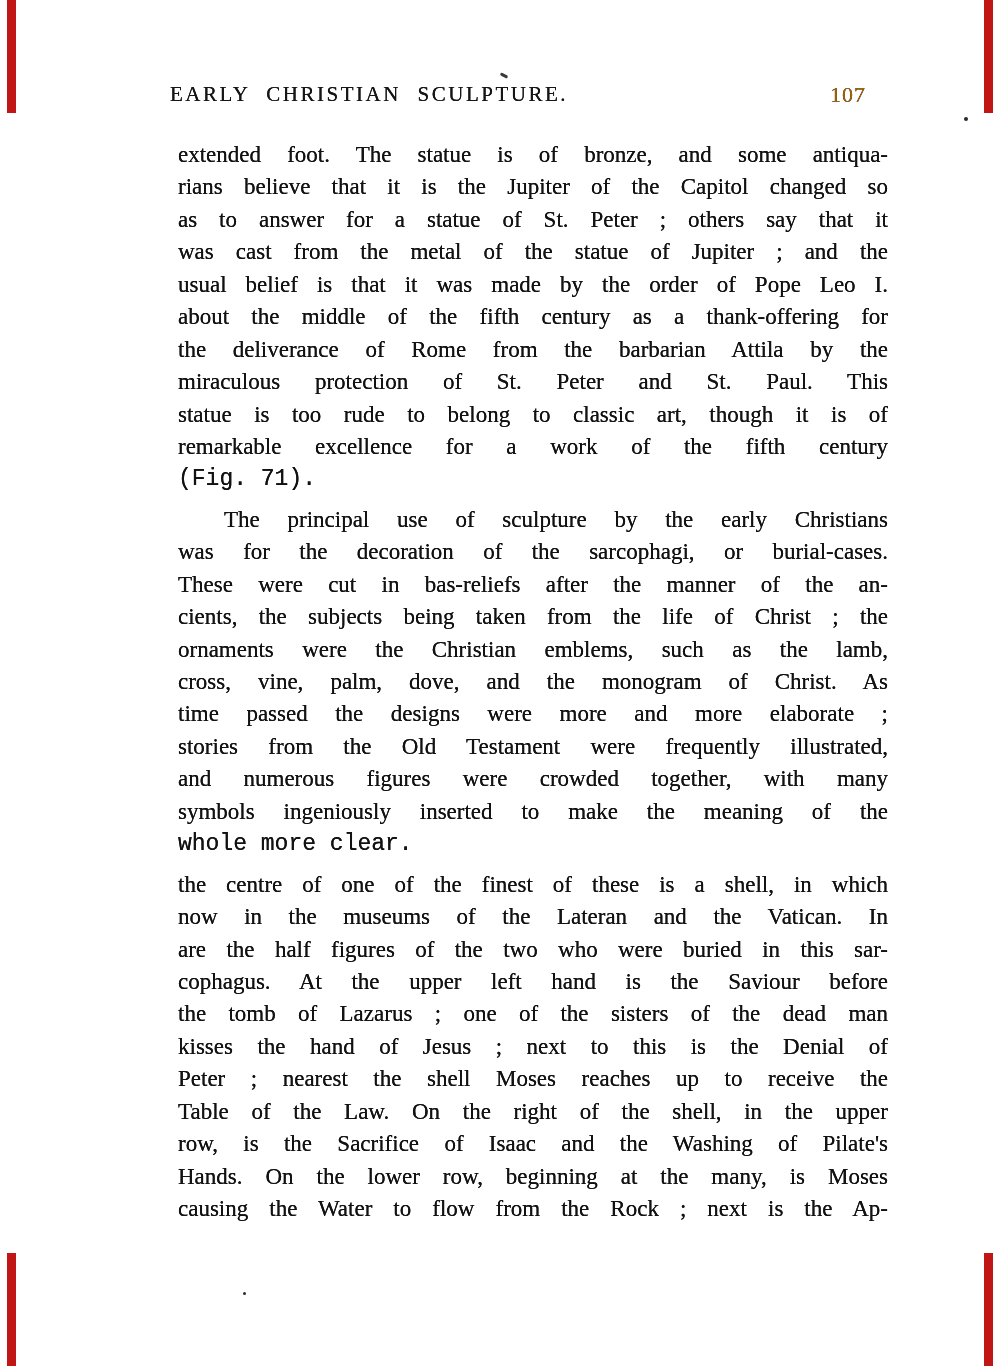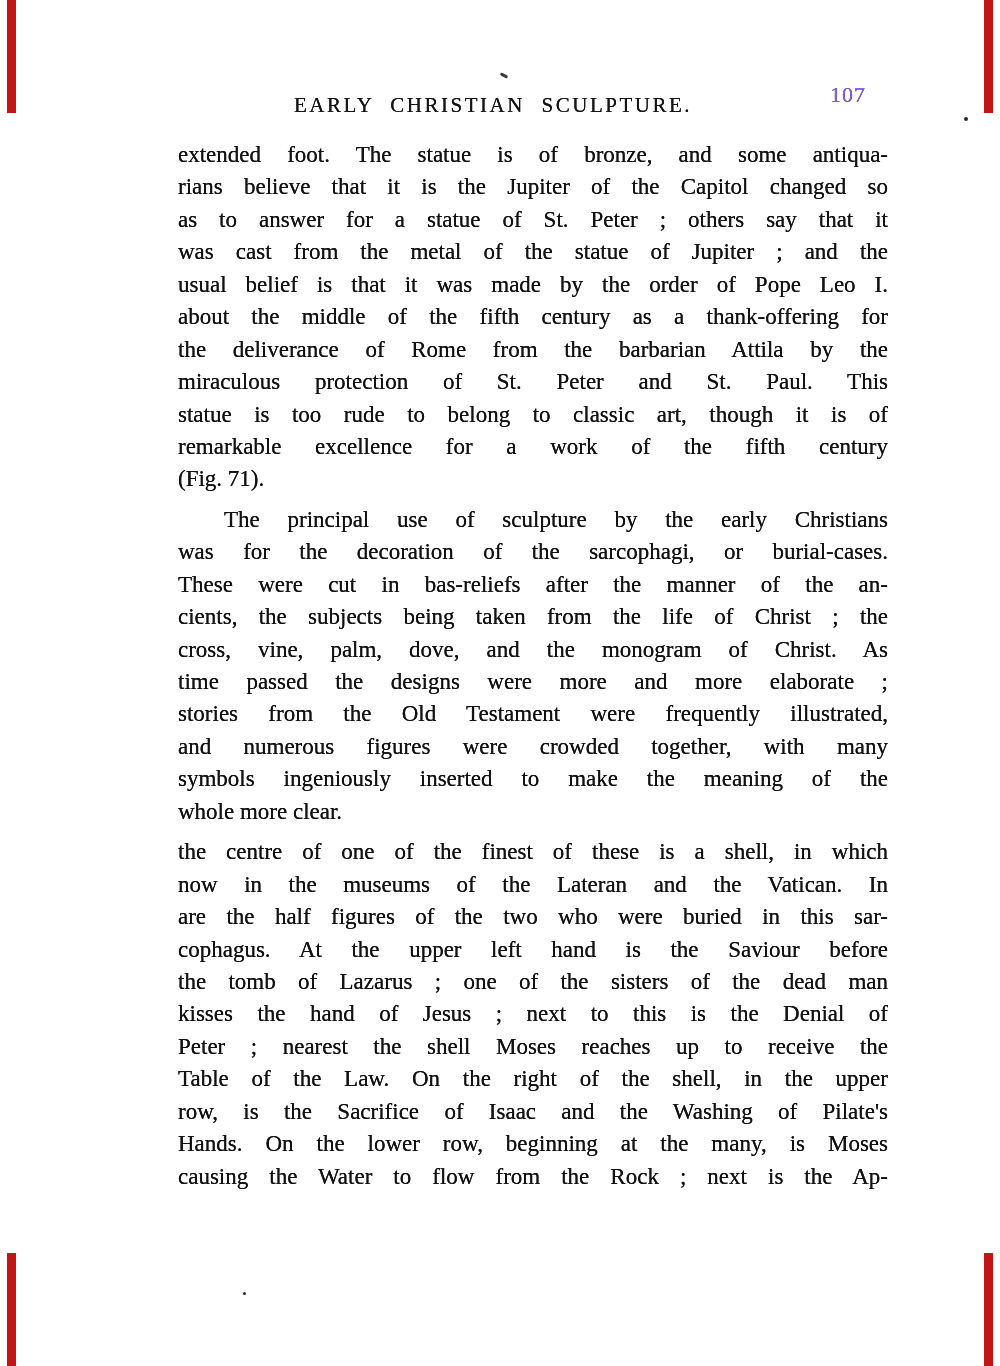--- a/index.html
+++ b/index.html
@@ -10,49 +10,48 @@
     color: #111111;
   }
   .page {
     position: relative;
     width: 1000px; height: 1366px;
     background: #ffffff;
     overflow: hidden;
   }
   
   .running-head {
-    position: absolute; top: 93px; left: 170px; width: 646px;
-    text-align: center;
+    position: absolute; top: 82px; left: 170px; width: 646px;
     font-size: 21px; letter-spacing: 2.5px; word-spacing: 9px;
     color: #151515;
     text-shadow: 0 0 0.4px #151515;
   }
   .page-number {
     position: absolute; top: 82px; left: 790px; width: 76px;
     text-align: right;
     font-size: 22px; letter-spacing: 1px;
-    color: #8b5cf6;
+    color: #a16207;
     text-shadow: 0 0 0.4px #151515;
   }
   
   .text-column {
     position: absolute; left: 170px; top: 131px; width: 726px;
     font-size: 23px; line-height: 32.45px;
     color: #121212;
     text-shadow: 0 0 0.45px #121212;
   }
   .para { margin: 8px; padding: 0; }
   .line {
     text-align: justify;
     text-align-last: justify;
     height: 32.45px;
     overflow: hidden;
     white-space: normal;
   }
-  .line.noju { text-align-last: left; }
+  .line.noju { text-align-last: left; font-family: Liberation Mono, monospace; }
   .line.indent { text-indent: 46px; }
   
   .cover-edge { position: absolute; width: 9px; }
   .cover-edge.top { top: 0; height: 113px; }
   .cover-edge.bottom { top: 1253px; height: 113px; }
   .cover-edge.left { left: 7px; }
   .cover-edge.right { right: 7px; }
   
   .speck {
     position: absolute; background: #2a2a2a; border-radius: 50%;
@@ -93,20 +92,21 @@
         <div class="line">miraculous protection of St. Peter and St. Paul. This</div>
         <div class="line">statue is too rude to belong to classic art, though it is of</div>
         <div class="line">remarkable excellence for a work of the fifth century</div>
         <div class="line noju">(Fig. 71).</div>
       </div>
       <div class="para">
         <div class="line indent">The principal use of sculpture by the early Christians</div>
         <div class="line">was for the decoration of the sarcophagi, or burial-cases.</div>
         <div class="line">These were cut in bas-reliefs after the manner of the an-</div>
         <div class="line">cients, the subjects being taken from the life of Christ ; the</div>
+        <div class="line">ornaments were the Christian emblems, such as the lamb,</div>
         <div class="line">cross, vine, palm, dove, and the monogram of Christ. As</div>
         <div class="line">time passed the designs were more and more elaborate ;</div>
         <div class="line">stories from the Old Testament were frequently illustrated,</div>
         <div class="line">and numerous figures were crowded together, with many</div>
         <div class="line">symbols ingeniously inserted to make the meaning of the</div>
         <div class="line noju">whole more clear.</div>
       </div>
       <div class="para">
         <div class="line">the centre of one of the finest of these is a shell, in which</div>
         <div class="line">now in the museums of the Lateran and the Vatican. In</div>

